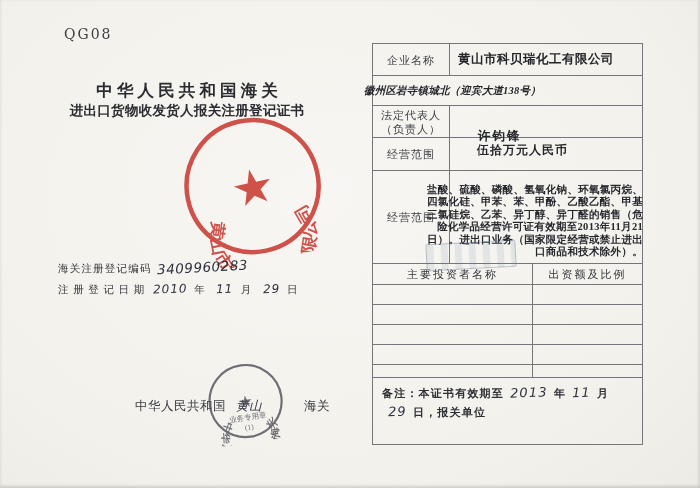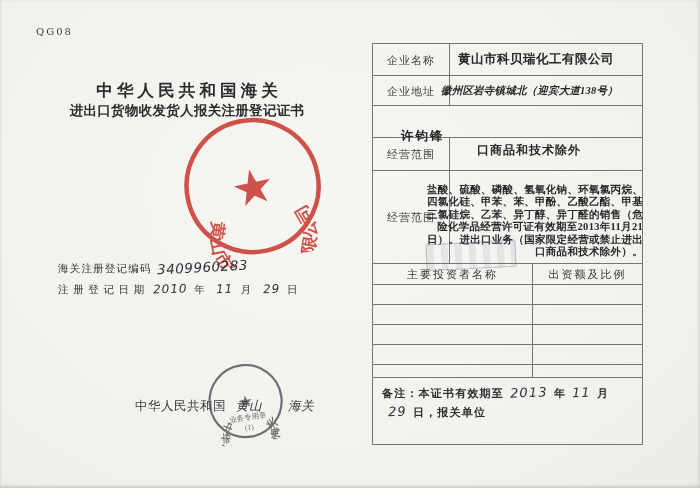--- a/index.html
+++ b/index.html
@@ -6,33 +6,33 @@
   .page{
     position:relative;width:700px;height:488px;overflow:hidden;
     background:#f4f3ef;
     background-image:radial-gradient(ellipse at 45% 40%, #f7f6f2 0%, #f2f1ec 70%, #ecebe6 100%);
     box-shadow:inset 0 -2px 3px rgba(120,118,112,.25), inset -2px 0 3px rgba(140,138,130,.12);
     font-family:"Liberation Serif","DejaVu Serif",serif;
     color:#34353b;
   }
   .abs{position:absolute;}
   
-  .form-code{left:36px;top:26px;font-size:10px;letter-spacing:2px;color:#3c3d42;font-family:"DejaVu Serif",serif;}
+  .form-code{left:64px;top:26px;font-size:14px;letter-spacing:2px;color:#3c3d42;font-family:"DejaVu Serif",serif;}
   .title1{left:70px;top:80px;width:234px;text-align:center;font-size:16.5px;font-weight:bold;color:#2b2c31;white-space:nowrap;}
   .title2{left:64px;top:102px;width:246px;text-align:center;font-size:13.5px;font-weight:bold;letter-spacing:.3px;color:#2b2c31;white-space:nowrap;}
   .red-seal{left:177px;top:110px;opacity:.85;transform:rotate(-12deg);}
   .code-line{left:58px;top:259px;font-size:10.5px;letter-spacing:1.2px;white-space:nowrap;}
   .date-line{left:58px;top:282px;font-size:10.5px;letter-spacing:1px;white-space:nowrap;}
   .hand{font-family:"DejaVu Sans",sans-serif;font-style:italic;color:#2f3240;display:inline-block;}
   .hand-code{font-size:13.5px;transform:rotate(-3deg);margin-left:5px;letter-spacing:.5px;}
   .hand-num{font-size:12px;transform:rotate(-2deg);margin:0 4px;}
   .unit{font-size:10.5px;margin:0 3px;}
   .issuer-line{left:135px;top:398px;font-size:12.5px;letter-spacing:.5px;white-space:nowrap;color:#3a3b41;}
   .issuer-line .gap1{margin:0 22px 0 10px;}
-  .issuer-line .gap2{margin-left:4px;font-style:italic;}
+  .issuer-line .gap2{margin-left:20px;}
   .dark-seal{left:205px;top:361px;opacity:.8;transform:rotate(-8deg);}
   
   .cert-table{left:372px;top:43px;width:271px;height:402px;border:1px solid #74767a;box-sizing:border-box;display:flex;flex-direction:column;}
   .trow{display:flex;border-bottom:1px solid #74767a;box-sizing:border-box;position:relative;}
   .trow:last-child{border-bottom:none;}
   .lbl{width:77px;border-right:1px solid #74767a;box-sizing:border-box;display:flex;flex-direction:column;align-items:center;justify-content:center;font-size:11px;letter-spacing:1px;color:#3b3c43;line-height:14px;}
   .val{flex:1;display:flex;align-items:center;font-weight:bold;color:#26272c;}
   .v-name{font-size:12.5px;padding-left:8px;letter-spacing:.5px;}
   .v-addr{font-size:10.5px;margin-left:-9px;letter-spacing:.2px;font-style:italic;}
   .v-rep{font-size:12.5px;padding-left:28px;letter-spacing:2px;margin-top:30px;}
@@ -99,33 +99,36 @@
   </div>
 
   <div class="abs cert-table">
 
     <div class="trow" style="height:32px">
       <div class="lbl">企业名称</div>
       <div class="val v-name">黄山市科贝瑞化工有限公司</div>
     </div>
 
     <div class="trow" style="height:30px">
-      <div class="lbl">企业地址</div>
       <div class="val">
           <span class="v-addr">徽州区岩寺镇城北（迎宾大道138号）</span>
         </div>
     </div>
 
     <div class="trow" style="height:32px">
+      <div class="lbl">
+        <span>法定代表人</span>
+        <span>（负责人）</span>
+      </div>
       <div class="val v-rep">许钧锋</div>
     </div>
 
     <div class="trow" style="height:33px">
       <div class="lbl">经营范围</div>
-      <div class="val v-cap">口商品和技术除外</div>
+      <div class="val v-cap">伍拾万元人民币</div>
     </div>
 
     <div class="trow" style="height:93px">
       <div class="lbl">经营范围</div>
       <div class="val"></div>
       <div class="scope-text">盐酸、硫酸、磷酸、氢氧化钠、环氧氯丙烷、
 四氯化硅、甲苯、苯、甲酚、乙酸乙酯、甲基
 三氯硅烷、乙苯、异丁醇、异丁醛的销售（危
 险化学品经营许可证有效期至2013年11月21
 日）。进出口业务（国家限定经营或禁止进出

